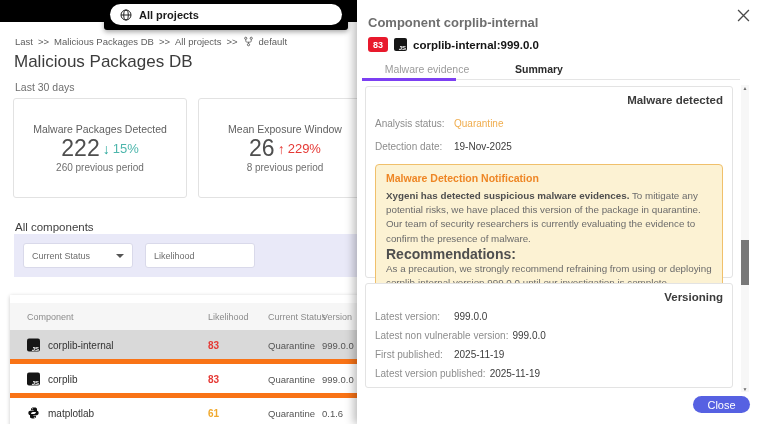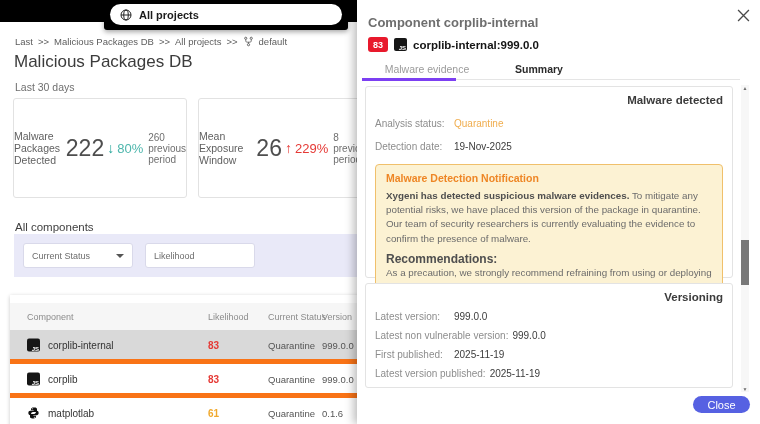--- a/index.html
+++ b/index.html
@@ -17,21 +17,21 @@
 
   
   .breadcrumb { position:absolute; left:15px; top:36px; display:flex; align-items:center; gap:5px;
                 font-size:9.5px; color:#5d5d5d; white-space:nowrap; }
   .page-title { position:absolute; left:14px; top:52px; font-size:17px; color:#3c3c3c; }
   .page-subtitle { position:absolute; left:15px; top:81px; font-size:10.5px; color:#6f6f6f; }
 
   
   .stats-row { position:absolute; left:13px; top:98px; display:flex; gap:11px; }
   .stat-card { width:174px; height:100px; border:1px solid #e2e2e2; border-radius:3px; background:#fff;
-               display:flex; flex-direction:row; align-items:center; justify-content:center; gap:5px; }
+               display:flex; flex-direction:column; align-items:center; justify-content:center; }
   .stat-label { font-size:10.5px; color:#5f5f5f; }
   .stat-value-row { display:flex; align-items:center; gap:3px; }
   .stat-value { font-size:23px; color:#4e4e4e; }
   .stat-arrow { font-size:14px; font-weight:bold; }
   .stat-pct { font-size:13px; }
   .stat-prev { font-size:10px; color:#6f6f6f; }
 
   
   .section-title { position:absolute; left:15px; top:221px; font-size:11.5px; color:#3f3f3f; }
   .filter-bar { position:absolute; left:14px; top:234px; width:346px; height:43px; background:#e9e9f8;
@@ -81,21 +81,21 @@
   .card-heading { font-size:11.5px; font-weight:bold; color:#3b3b3b;text-align:right; }
   .field-row { display:flex; align-items:baseline; margin-top:12px; font-size:10px; }
   .field-row .f-label { min-width:79px; color:#8d8d8d; padding-right:4px; }
   .field-row .f-value { color:#3c3c3c; }
   .card-versioning .field-row { margin-top:8px; }
 
   .notice { margin-top:12px; border-radius:4px; padding:7px 10px 9px 10px; }
   .notice-title { font-size:10.5px; font-weight:bold; margin-bottom:5px; }
   .notice-body { font-size:9.8px; line-height:1.45; color:#6b6b6b; }
   .notice-body .lead { font-weight:bold; color:#4f4f4f; }
-  .notice-rec-label { font-size:12px; font-weight:bold; color:#4f4f4f; margin-top:6px; }
+  .notice-rec-label { font-size:14px; font-weight:bold; color:#4f4f4f; }
 
   .scrollbar { position:absolute; left:384px; top:85px; width:8px; height:307px; background:#f7f7f7; }
   .sb-arrow { position:absolute; left:0; width:8px; text-align:center; font-size:5px; color:#6e6e6e; }
   .sb-up { top:0; } .sb-down { bottom:0; }
   .sb-thumb { position:absolute; left:0; top:155px; width:8px; height:45px; background:#787878; }
 
   .close-btn { position:absolute; left:336px; top:396px; width:57px; height:17px; border-radius:12px;
                border:none; color:#fff; font-size:11px; font-family:"Liberation Sans",sans-serif;
                display:flex; align-items:center; justify-content:center; cursor:pointer; }
 </style>
@@ -137,21 +137,21 @@
 
   <div class="page-title">Malicious Packages DB</div>
   <div class="page-subtitle">Last 30 days</div>
 
   <div class="stats-row">
     <div class="stat-card">
       <div class="stat-label">Malware Packages Detected</div>
       <div class="stat-value-row">
         <span class="stat-value">222</span>
         <span class="stat-arrow" style="color: rgb(38, 166, 154);">↓</span>
-        <span class="stat-pct" style="color: rgb(77, 182, 172);">80%</span>
+        <span class="stat-pct" style="color: rgb(77, 182, 172);">15%</span>
       </div>
       <div class="stat-prev">260 previous period</div>
     </div>
     <div class="stat-card">
       <div class="stat-label">Mean Exposure Window</div>
       <div class="stat-value-row">
         <span class="stat-value">26</span>
         <span class="stat-arrow" style="color: rgb(229, 57, 53);">↑</span>
         <span class="stat-pct" style="color: rgb(229, 57, 53);">229%</span>
       </div>

